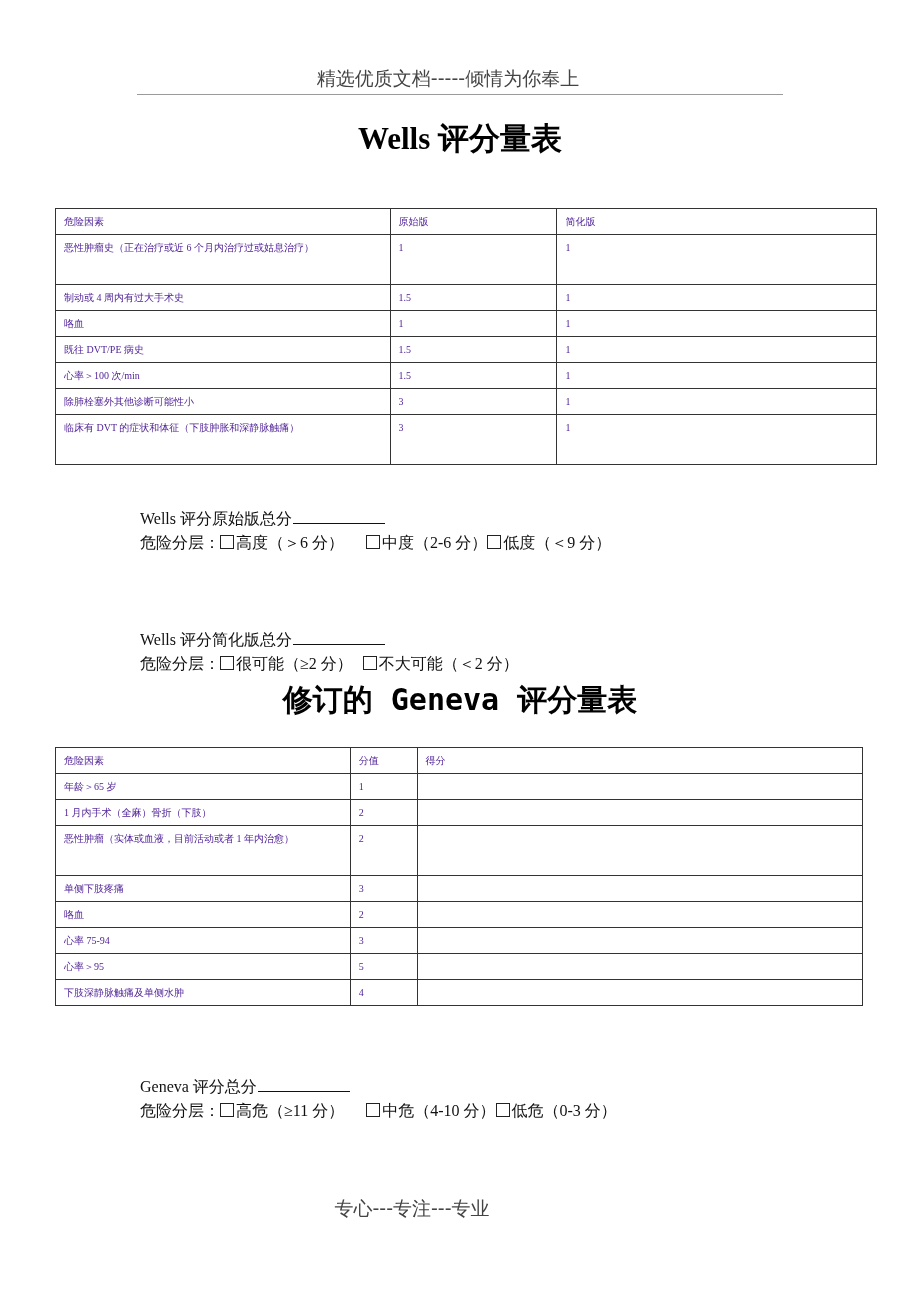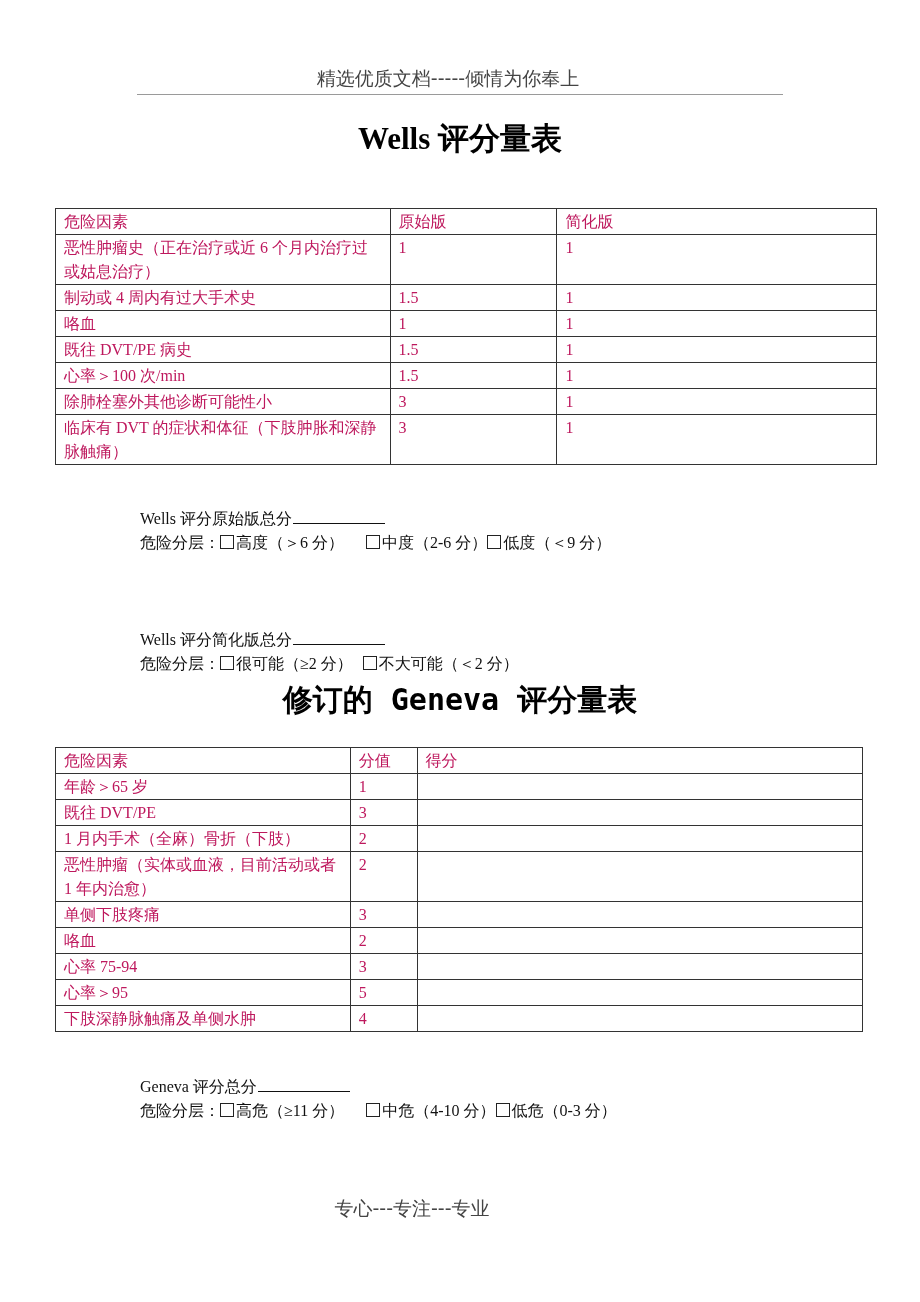--- a/index.html
+++ b/index.html
@@ -18,21 +18,21 @@
     }
     .title {
       position: absolute; left: 0; width: 920px; text-align: center;
       font-weight: bold; font-size: 31px; color: #000;
     }
     .title.wells { top: 118px; font-family: "Liberation Serif", serif; }
     .title.geneva { top: 680px; font-family: "DejaVu Sans Mono", monospace; font-weight: bold; font-size: 30px; }
 
     table.doc {
       position: absolute; border-collapse: collapse;
-      font-size: 16px; color: #be185d; font-family: "Liberation Serif", serif;
+      font-size: 10px; color: #4c1d95; font-family: "Liberation Serif", serif;
     }
     table.doc td {
       border: 1px solid #333; vertical-align: top; padding: 1px 8px 0 8px;
       line-height: 24px; height: 23px;
     }
     table.doc td.tall { height: 48px; }
     #wells-table { left: 55px; top: 208px; width: 822px; }
     #geneva-table { left: 55px; top: 747px; width: 808px; }
 
     .summary {
@@ -146,25 +146,20 @@
     <td>危险因素</td>
     <td>分值</td>
     <td>得分</td>
   </tr>
   <tr>
     <td>年龄＞65 岁</td>
     <td>1</td>
     <td></td>
   </tr>
   <tr>
-    <td>既往 DVT/PE</td>
-    <td>3</td>
-    <td></td>
-  </tr>
-  <tr>
     <td>1 月内手术（全麻）骨折（下肢）</td>
     <td>2</td>
     <td></td>
   </tr>
   <tr>
     <td class="tall">恶性肿瘤（实体或血液，目前活动或者 1 年内治愈）</td>
     <td>2</td>
     <td></td>
   </tr>
   <tr>

